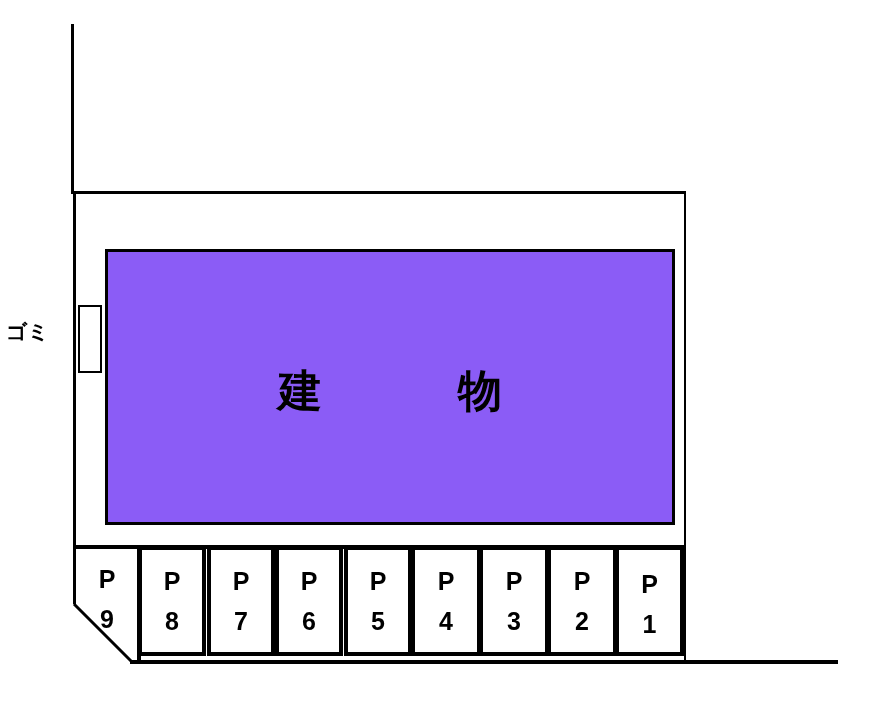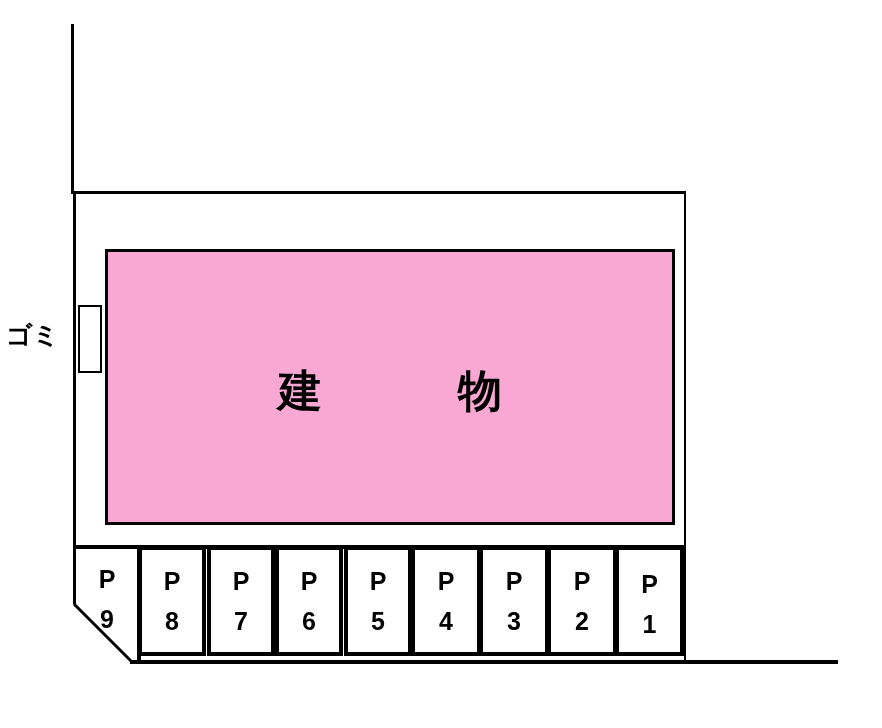--- a/index.html
+++ b/index.html
@@ -1,22 +1,22 @@
 <!DOCTYPE html>
 <html><head>
 <meta charset="utf-8">
 <style>
   html, body { margin:0; padding:0; background:#ffffff; }
   body { width:882px; height:728px; position:relative; overflow:hidden; font-family:"DejaVu Sans", sans-serif; }
   .abs { position:absolute; }
   .line { position:absolute; background:#000; }
-  .building { position:absolute; left:105px; top:249px; width:564px; height:270px; border:3px solid #000; background:#f9a8d4; }
+  .building { position:absolute; left:105px; top:249px; width:564px; height:270px; border:3px solid #000; background:#8b5cf6; }
   .building-label { position:absolute; left:0; right:0; top:110px; text-align:center; font-size:44px; font-weight:bold; letter-spacing:46px; padding-left:46px; color:#000; }
   .garbage { position:absolute; left:78px; top:305px; width:20px; height:64px; border:2px solid #000; background:#fff; }
-  .garbage-label { position:absolute; left:6px; top:322px; font-size:26px; font-weight:bold; color:#000; line-height:1; }
+  .garbage-label { position:absolute; left:6px; top:322px; font-size:21px; font-weight:bold; color:#000; line-height:1; }
   .slot { position:absolute; top:546px; height:110px; border:4px solid #000; background:#fff; box-sizing:border-box; display:flex; flex-direction:column; align-items:center; justify-content:center; font-family:"Liberation Sans", sans-serif; font-weight:bold; font-size:25px; line-height:1.6; color:#000; }
 </style>
 </head>
 <body>
 
 <div class="line" style="left:71px; top:24px; width:3px; height:170px;"></div>
 <div class="line" style="left:73px; top:191px; width:613px; height:3px;"></div>
 <div class="line" style="left:73px; top:191px; width:3px; height:413px;"></div>
 <div class="line" style="left:684px; top:191px; width:2px; height:470px;"></div>
 <div class="line" style="left:130px; top:660px; width:708px; height:4px;"></div>

